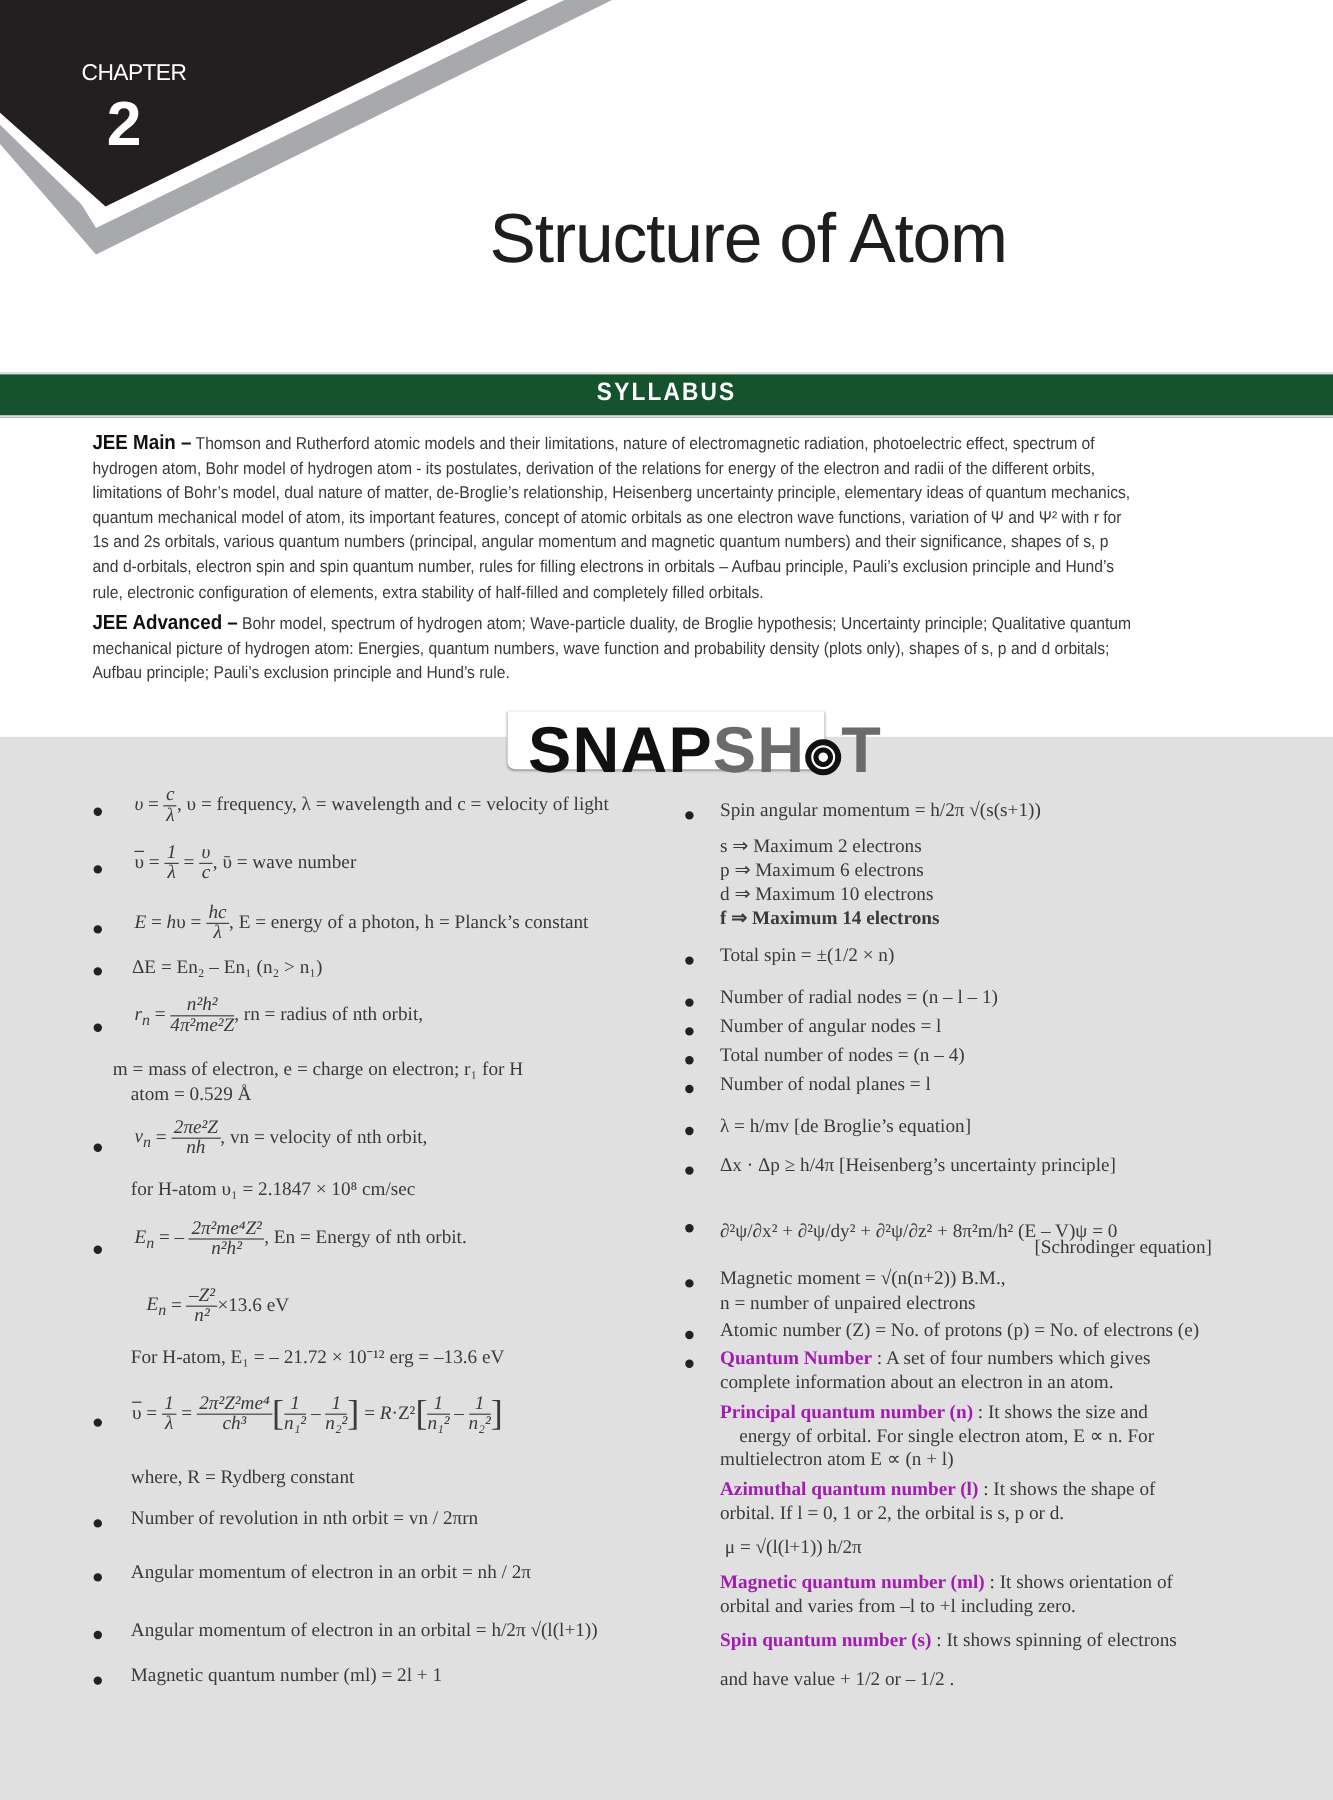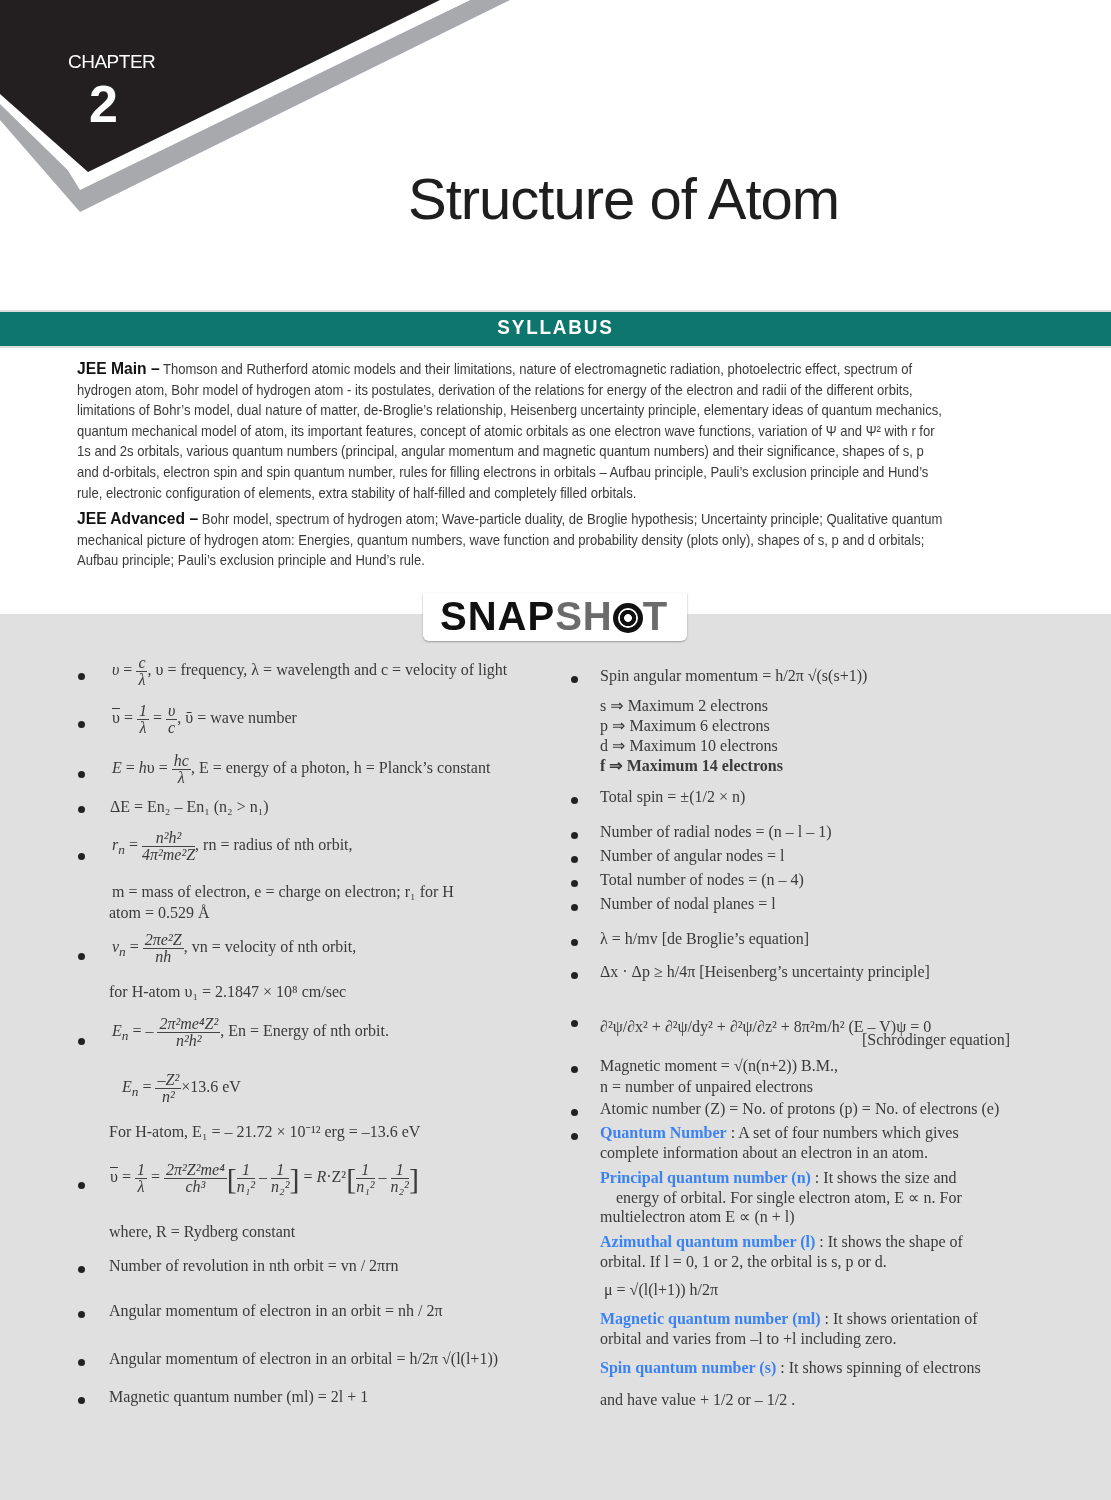--- a/index.html
+++ b/index.html
@@ -5,41 +5,41 @@
   html,body{margin:0;padding:0;}
   body{width:1111px;height:1500px;position:relative;background:#ffffff;overflow:hidden;
        font-family:"Liberation Serif",serif;color:#2a2a2a;}
   .banner{position:absolute;left:0;top:0;width:1111px;height:240px;}
   .chap-label{position:absolute;left:68px;top:51px;color:#fff;font-family:"Liberation Sans",sans-serif;
        font-size:19px;letter-spacing:-0.5px;}
   .chap-num{position:absolute;left:89px;top:74px;color:#fff;font-family:"Liberation Sans",sans-serif;
        font-weight:bold;font-size:52px;line-height:60px;}
   .title{position:absolute;left:408px;top:165px;font-family:"Liberation Sans",sans-serif;font-size:58px;
        color:#1e1e1e;letter-spacing:-1px;}
-  .syl-bar{position:absolute;left:0;top:310px;width:1111px;height:34px;background:#0f766e;
+  .syl-bar{position:absolute;left:0;top:310px;width:1111px;height:34px;background:#14532d;
        border-top:2px solid #ddd;border-bottom:2px solid #ddd;}
   .syl-bar span{position:absolute;left:0;right:0;text-align:center;top:3px;color:#fff;
        font-family:"Liberation Sans",sans-serif;font-weight:bold;font-size:21px;letter-spacing:2px;transform:scaleX(0.9);}
   .syl{position:absolute;left:77px;width:960px;font-family:"Liberation Sans",sans-serif;font-size:14.2px;
        line-height:20.6px;color:#3a3a3a;transform-origin:left top;transform:scaleX(0.92);width:1045px;}
   .syl b{font-size:17px;color:#111;}
   .snap-area{position:absolute;left:0;top:614px;width:1111px;height:886px;background:#e0e0e0;}
   .snap-box{position:absolute;left:423px;top:593px;width:264px;height:48px;background:#fff;border-radius:0 0 6px 6px;
        box-shadow:0 1px 2px #999;}
   .snap-text{position:absolute;left:440px;top:594px;font-family:"Liberation Sans",sans-serif;font-weight:bold;
-       font-size:40px;letter-spacing:1px;color:#111;}
+       font-size:54px;letter-spacing:1px;color:#111;}
   .snap-text .g{color:#6b6b6b;}
   .col{position:absolute;font-size:16px;line-height:20px;color:#3a3a3a;}
   .bullet{position:absolute;width:7px;height:7px;border-radius:50%;background:#222;}
   .frac{display:inline-block;vertical-align:middle;text-align:center;font-style:italic;}
   .frac .n{display:block;border-bottom:1px solid #444;padding:0 2px;line-height:16px;}
   .frac .d{display:block;line-height:16px;}
   i{font-style:italic;}
   .t{position:absolute;white-space:nowrap;}
-  .bold{font-weight:bold;color:#3b82f6;}
+  .bold{font-weight:bold;color:#a21caf;}
 </style>
 </head>
 <body>
 
 <svg class="banner" viewBox="0 0 1111 240">
   <polygon points="0,60 0,120 80,212 510,0 470,0 80,190" fill="#a7a9ac"></polygon>
   <polygon points="0,50 0,104 84,186 470,0 440,0 88,172" fill="#ffffff"></polygon>
   <polygon points="0,0 440,0 88,172 0,94" fill="#231f20"></polygon>
 </svg>
 <div class="chap-label">CHAPTER</div>
@@ -79,21 +79,21 @@
   <div class="t" style="left:112px;top:703px;"><span style="text-decoration:overline">υ</span> = <span class="frac"><span class="n">1</span><span class="d">λ</span></span> = <span class="frac"><span class="n">υ</span><span class="d">c</span></span><span>, ῡ = wave number</span></div>
 
   <div class="bullet" style="left:78px;top:771px;"></div>
   <div class="t" style="left:112px;top:753px;"><i>E</i> = <i>h</i>υ = <span class="frac"><span class="n">hc</span><span class="d">λ</span></span><span>, E = energy of a photon, h = Planck’s constant</span></div>
 
   <div class="bullet" style="left:78px;top:806px;"></div>
   <div class="t" style="left:110px;top:797px;">ΔE = En₂ – En₁ (n₂ &gt; n₁)</div>
 
   <div class="bullet" style="left:78px;top:853px;"></div>
   <div class="t" style="left:112px;top:830px;"><i>r<sub>n</sub></i> = <span class="frac"><span class="n">n²h²</span><span class="d">4π²me²Z</span></span><span>, rn = radius of nth orbit,</span></div>
-  <div class="t" style="left:112px;top:882px;">m = mass of electron, e = charge on electron;  r₁ for H</div>
+  <div class="t" style="left:94px;top:882px;">m = mass of electron, e = charge on electron;  r₁ for H</div>
   <div class="t" style="left:109px;top:903px;">atom = 0.529 Å</div>
 
   <div class="bullet" style="left:78px;top:953px;"></div>
   <div class="t" style="left:112px;top:932px;"><i>v<sub>n</sub></i> = <span class="frac"><span class="n">2πe²Z</span><span class="d">nh</span></span><span>, vn = velocity of nth orbit,</span></div>
   <div class="t" style="left:109px;top:982px;">for H-atom υ₁ = 2.1847 × 10⁸ cm/sec</div>
 
   <div class="bullet" style="left:78px;top:1038px;"></div>
   <div class="t" style="left:112px;top:1016px;"><i>E<sub>n</sub></i> = – <span class="frac"><span class="n">2π²me⁴Z²</span><span class="d">n²h²</span></span><span>, En = Energy of nth orbit.</span></div>
   <div class="t" style="left:122px;top:1072px;"><i>E<sub>n</sub></i> = <span class="frac"><span class="n">–Z²</span><span class="d">n²</span></span>×13.6 eV</div>
   <div class="t" style="left:109px;top:1122px;">For H-atom, E₁ = – 21.72 × 10⁻¹² erg = –13.6 eV</div>

